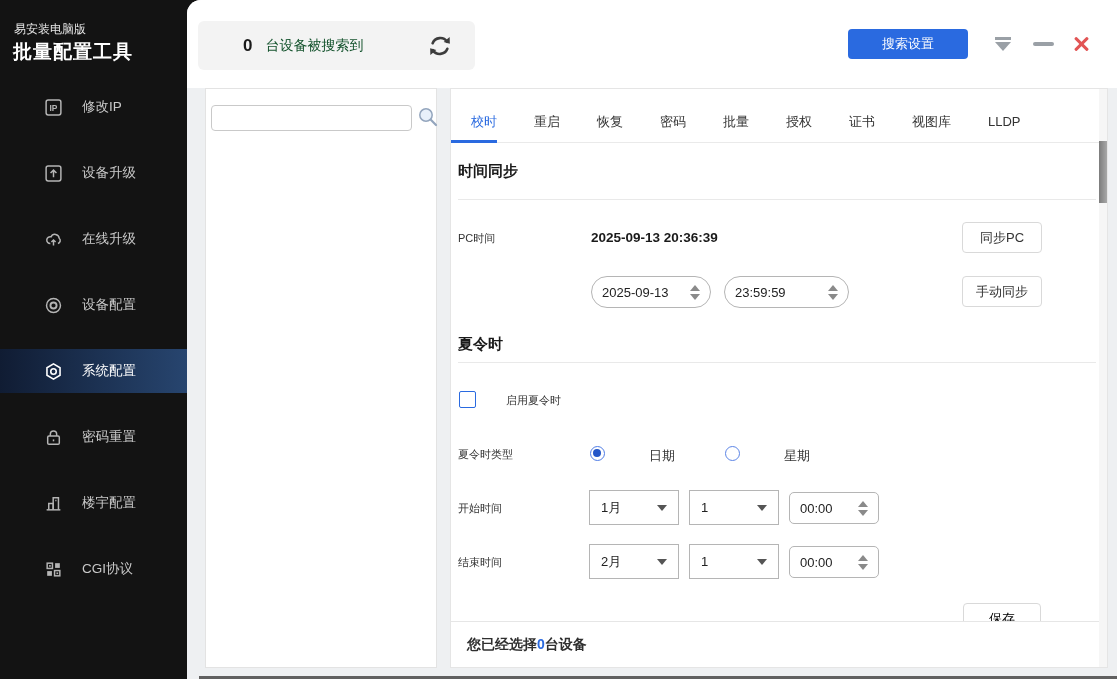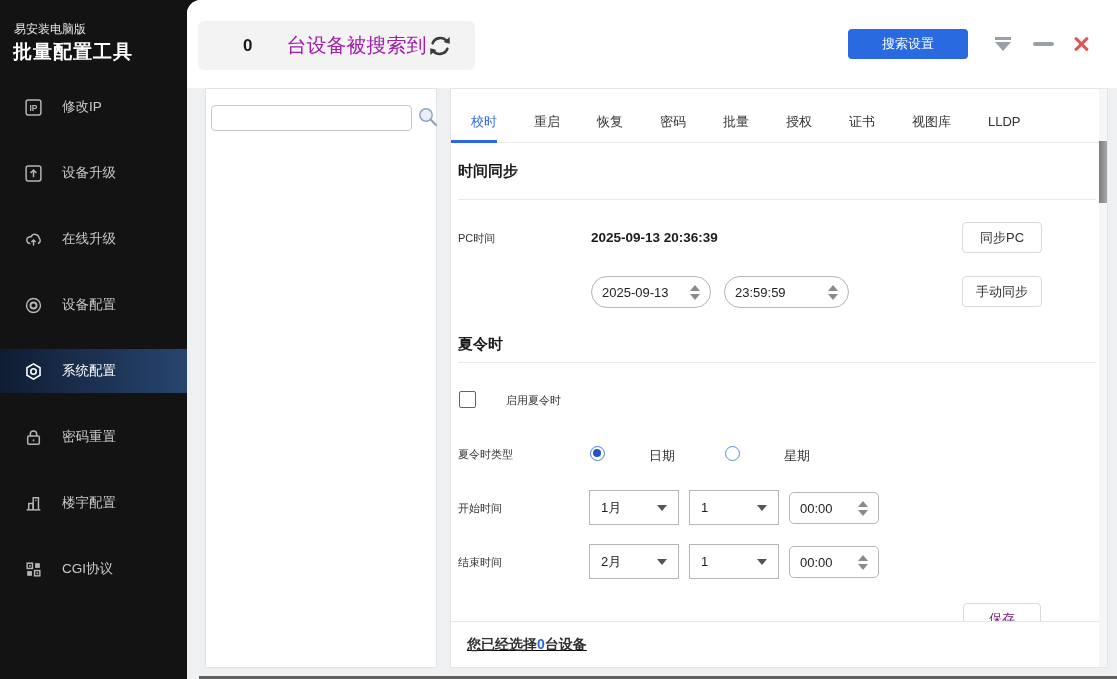--- a/index.html
+++ b/index.html
@@ -5,31 +5,31 @@
   * { margin:0; padding:0; box-sizing:border-box; }
   html,body { width:1117px; height:679px; }
   body { font-family:"Liberation Sans", sans-serif; }
   .window { position:relative; width:1117px; height:679px; background:#131313; overflow:hidden; }
 
   
   .sidebar { position:absolute; left:0; top:0; width:187px; height:679px; background:#131313; }
   .app-subtitle { position:absolute; left:14px; top:21px; font-size:12px; color:#e6e6e6; }
   .app-title { position:absolute; left:13px; top:39px; font-size:19px; font-weight:bold; color:#ffffff; letter-spacing:1px; }
   .nav-item { position:absolute; left:0; width:187px; height:44px; display:flex; align-items:center; padding-left:24px; cursor:pointer; }
-  .nav-item .nico { width:19px; height:19px; flex:0 0 19px; display:flex; align-items:center; justify-content:center; }
+  .nav-item .nico { width:19px; height:19px; flex:0 0 19px; display:flex; align-items:center; justify-content:center;margin-left:20px; }
   .nav-item .nlabel { margin-left:19px; font-size:13.5px; color:#c9c9c9; }
   .nav-item.active { background:linear-gradient(90deg,#101c33 0%, #27456f 100%); }
   .nav-item.active .nlabel { color:#ffffff;text-align:center; }
 
   
   .main { position:absolute; left:187px; top:0; width:930px; height:679px; background:#eef0f2; border-top-left-radius:14px; overflow:hidden; }
   .topbar { position:absolute; left:0; top:0; width:930px; height:88px; background:#ffffff; }
   .count-box { position:absolute; left:11px; top:21px; width:277px; height:49px; background:#f3f3f3; border-radius:6px; display:flex; align-items:center; }
   .count-num { margin-left:45px; font-size:17px; font-weight:bold; color:#1a1a1a; }
-  .count-suffix { margin-left:34px; font-size:20px; color:#a21caf; }
+  .count-suffix { margin-left:13px; font-size:14px; color:#14532d; }
   .refresh-btn { margin-left:auto; margin-right:22px; width:26px; height:26px; cursor:pointer; }
   .search-settings-btn { position:absolute; left:661px; top:29px; width:120px; height:30px; background:#2a6ae0; border:none; border-radius:4px; color:#ffffff; font-size:13px; font-family:"Liberation Sans",sans-serif; cursor:pointer; }
   .collapse-icon { position:absolute; left:807px; top:37px; width:18px; height:16px; cursor:pointer; }
   .collapse-icon .bar { width:16px; height:3px; background:#9aa0a6; margin:0 auto; }
   .collapse-icon .tri { width:0; height:0; margin:2px auto 0; border-left:8px solid transparent; border-right:8px solid transparent; border-top:9px solid #9aa0a6; }
   .min-btn { position:absolute; left:846px; top:42px; width:21px; height:4px; background:#9aa0a6; border-radius:2px; cursor:pointer; }
   .close-btn { position:absolute; left:884px; top:34px; width:20px; height:20px; cursor:pointer; }
   .close-btn::before, .close-btn::after { content:""; position:absolute; left:9px; top:1px; width:3px; height:18px; background:#e25555; border-radius:1px; }
   .close-btn::before { transform:rotate(45deg); }
   .close-btn::after { transform:rotate(-45deg); }
@@ -63,23 +63,23 @@
   .checkbox { position:absolute; width:17px; height:17px; border:1.5px solid #2a6ae0; border-radius:2px; background:#fff; cursor:pointer; }
   .radio { position:absolute; width:15px; height:15px; border-radius:50%; border:1.5px solid #5c85e6; background:#fff; cursor:pointer; }
   .radio.selected { border-color:#4f7ce6; }
   .radio.selected::after { content:""; position:absolute; left:2px; top:2px; width:8px; height:8px; border-radius:50%; background:#2456c8; }
   .opt-label { position:absolute; font-size:13px; color:#333333; }
 
   .combo { position:absolute; width:90px; height:35px; border:1px solid #b5b5b5; background:#fff; display:flex; align-items:center; cursor:pointer; }
   .combo .val { margin-left:11px; font-size:13px; color:#222222; flex:1; }
   .combo .caret { width:0; height:0; margin-right:11px; border-left:5px solid transparent; border-right:5px solid transparent; border-top:6px solid #555555; }
 
-  .save-btn { position:absolute; left:512px; top:514px; width:78px; height:32px; background:#ffffff; border:1px solid #d9d9d9; border-radius:4px; font-size:13px; color:#701a75; font-family:"Liberation Sans",sans-serif; cursor:pointer; }
-
-  .cfg-footer { position:absolute; left:0; bottom:0; width:656px; height:46px; background:#ffffff; border-top:1px solid #e6e6e6; z-index:2; display:flex; align-items:center;text-decoration:underline; }
+  .save-btn { position:absolute; left:512px; top:514px; width:78px; height:32px; background:#ffffff; border:1px solid #d9d9d9; border-radius:4px; font-size:13px; color:#000000; font-family:"Liberation Sans",sans-serif; cursor:pointer; }
+
+  .cfg-footer { position:absolute; left:0; bottom:0; width:656px; height:46px; background:#ffffff; border-top:1px solid #e6e6e6; z-index:2; display:flex; align-items:center; }
   .cfg-footer .ftext { margin-left:16px; font-size:14px; font-weight:bold; color:#2f2f2f; }
   .cfg-footer .fcount { color:#2a6ae0; }
 
   .vscroll { position:absolute; right:0; top:0; width:8px; height:578px; background:#f6f6f6; z-index:3; cursor:pointer; }
   .vscroll .thumb { position:absolute; left:0; top:52px; width:8px; height:62px; background:linear-gradient(90deg,#7c7c7c,#a8a8a8); cursor:grab; }
 
   .bottom-bar { position:absolute; left:12px; bottom:0; width:918px; height:3px; background:#606060; }
 </style>
 </head>
 <body>

